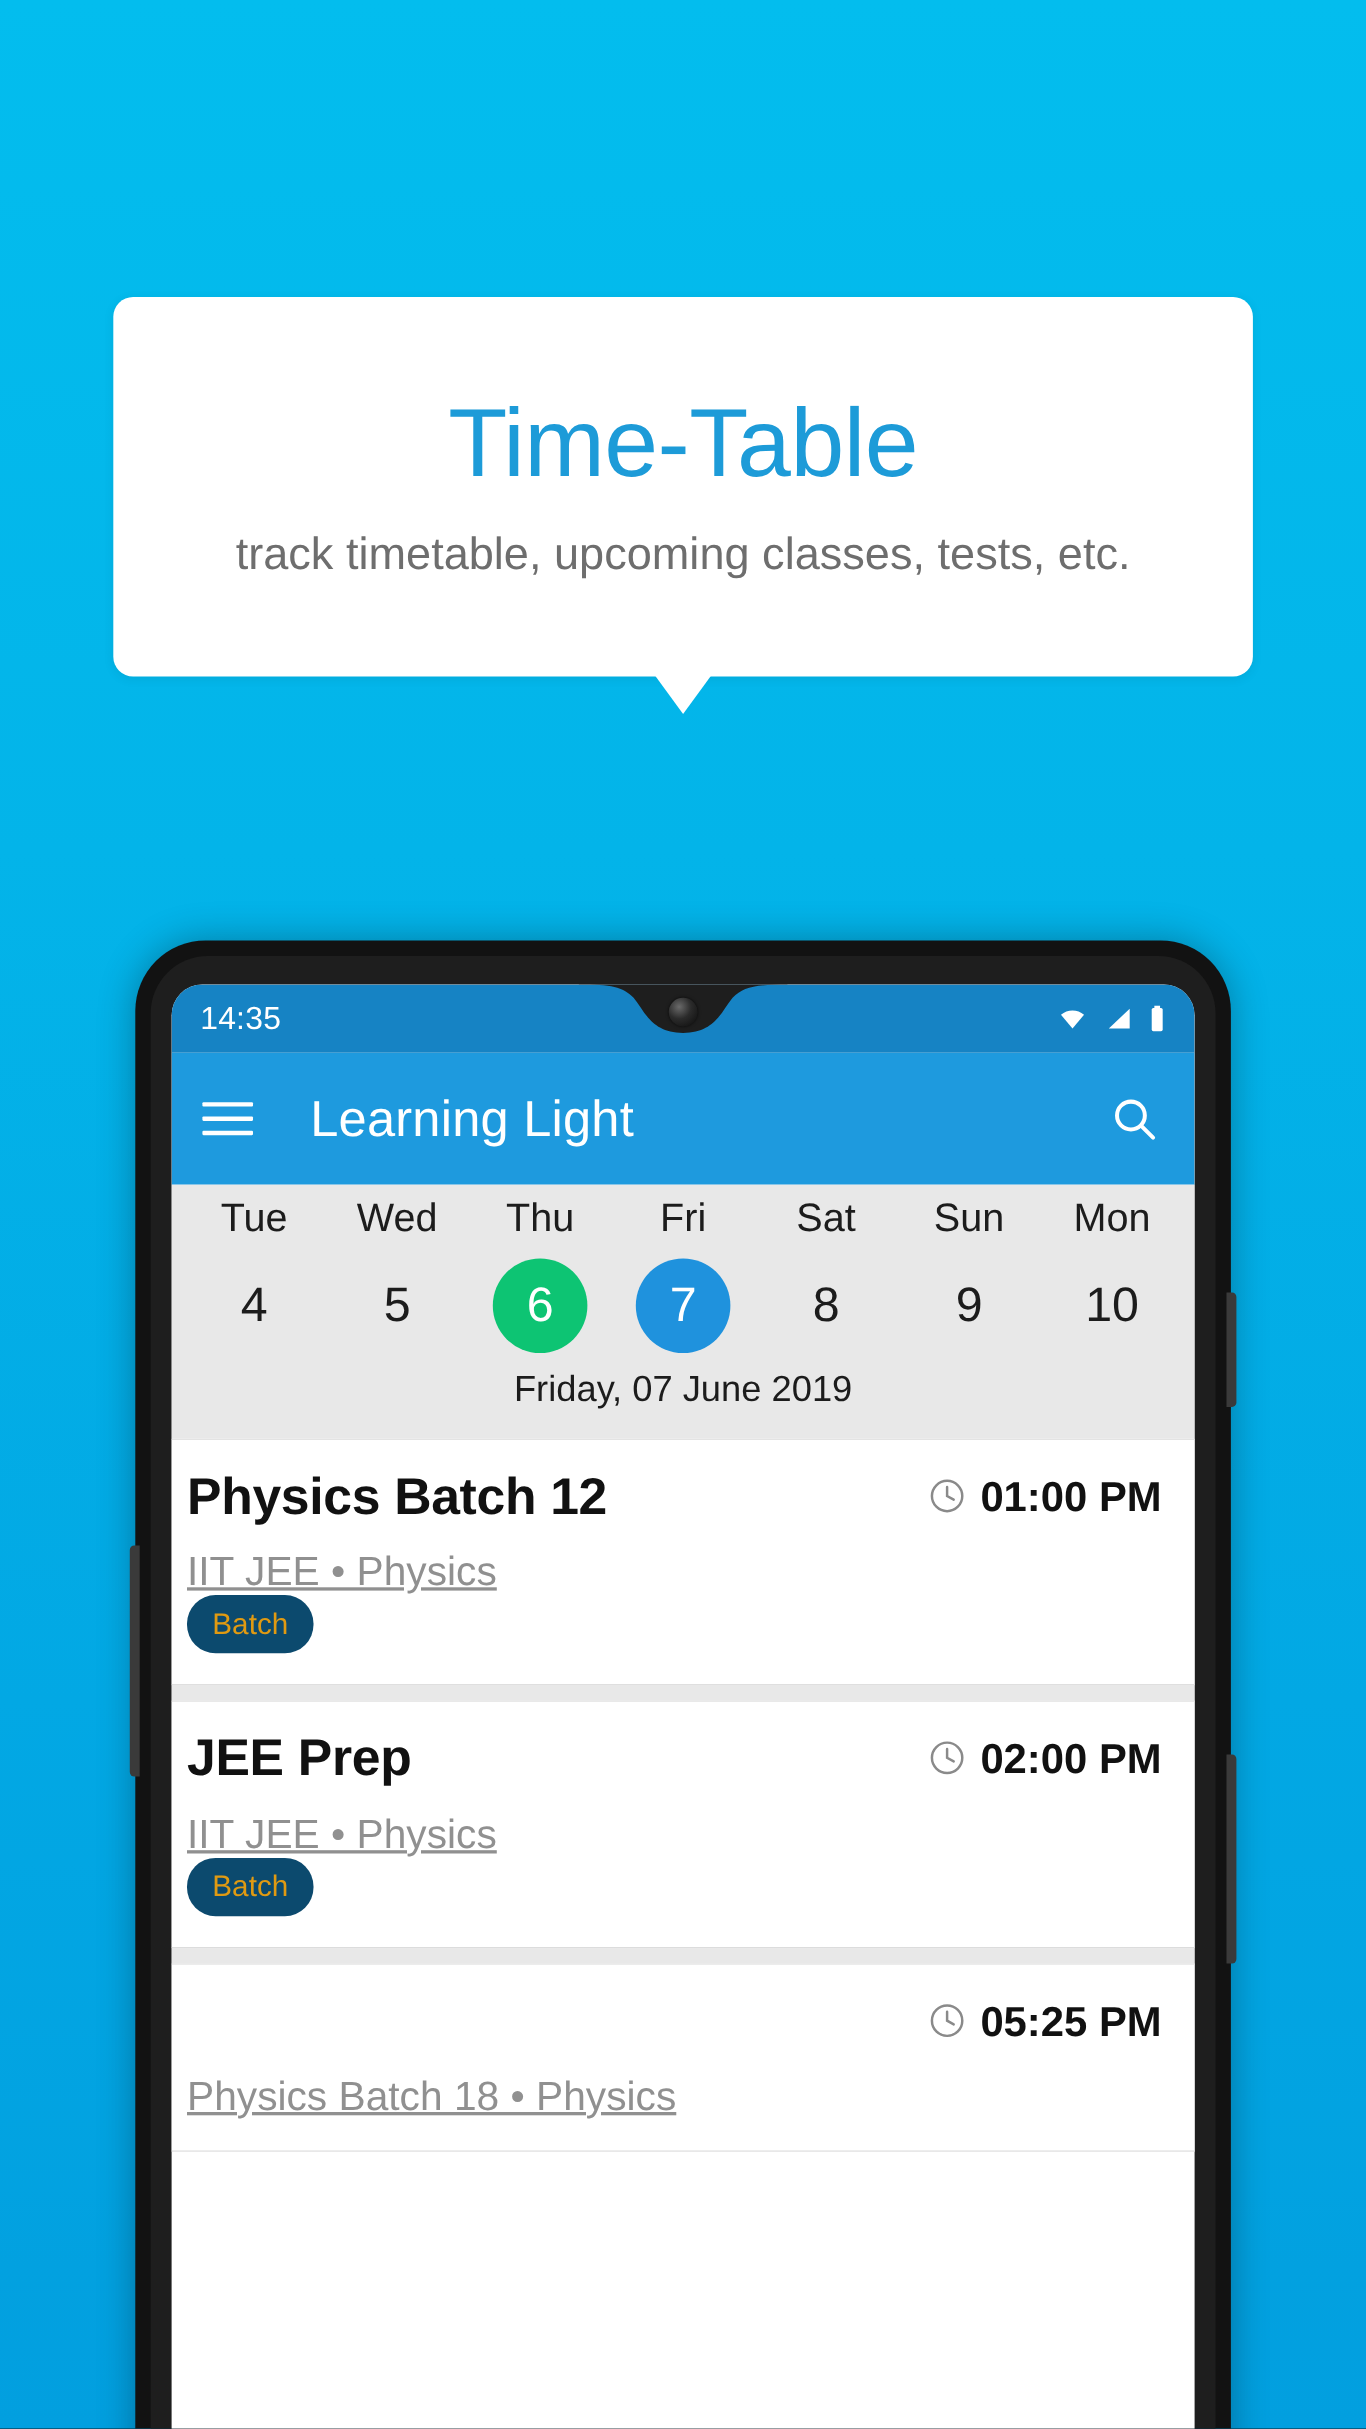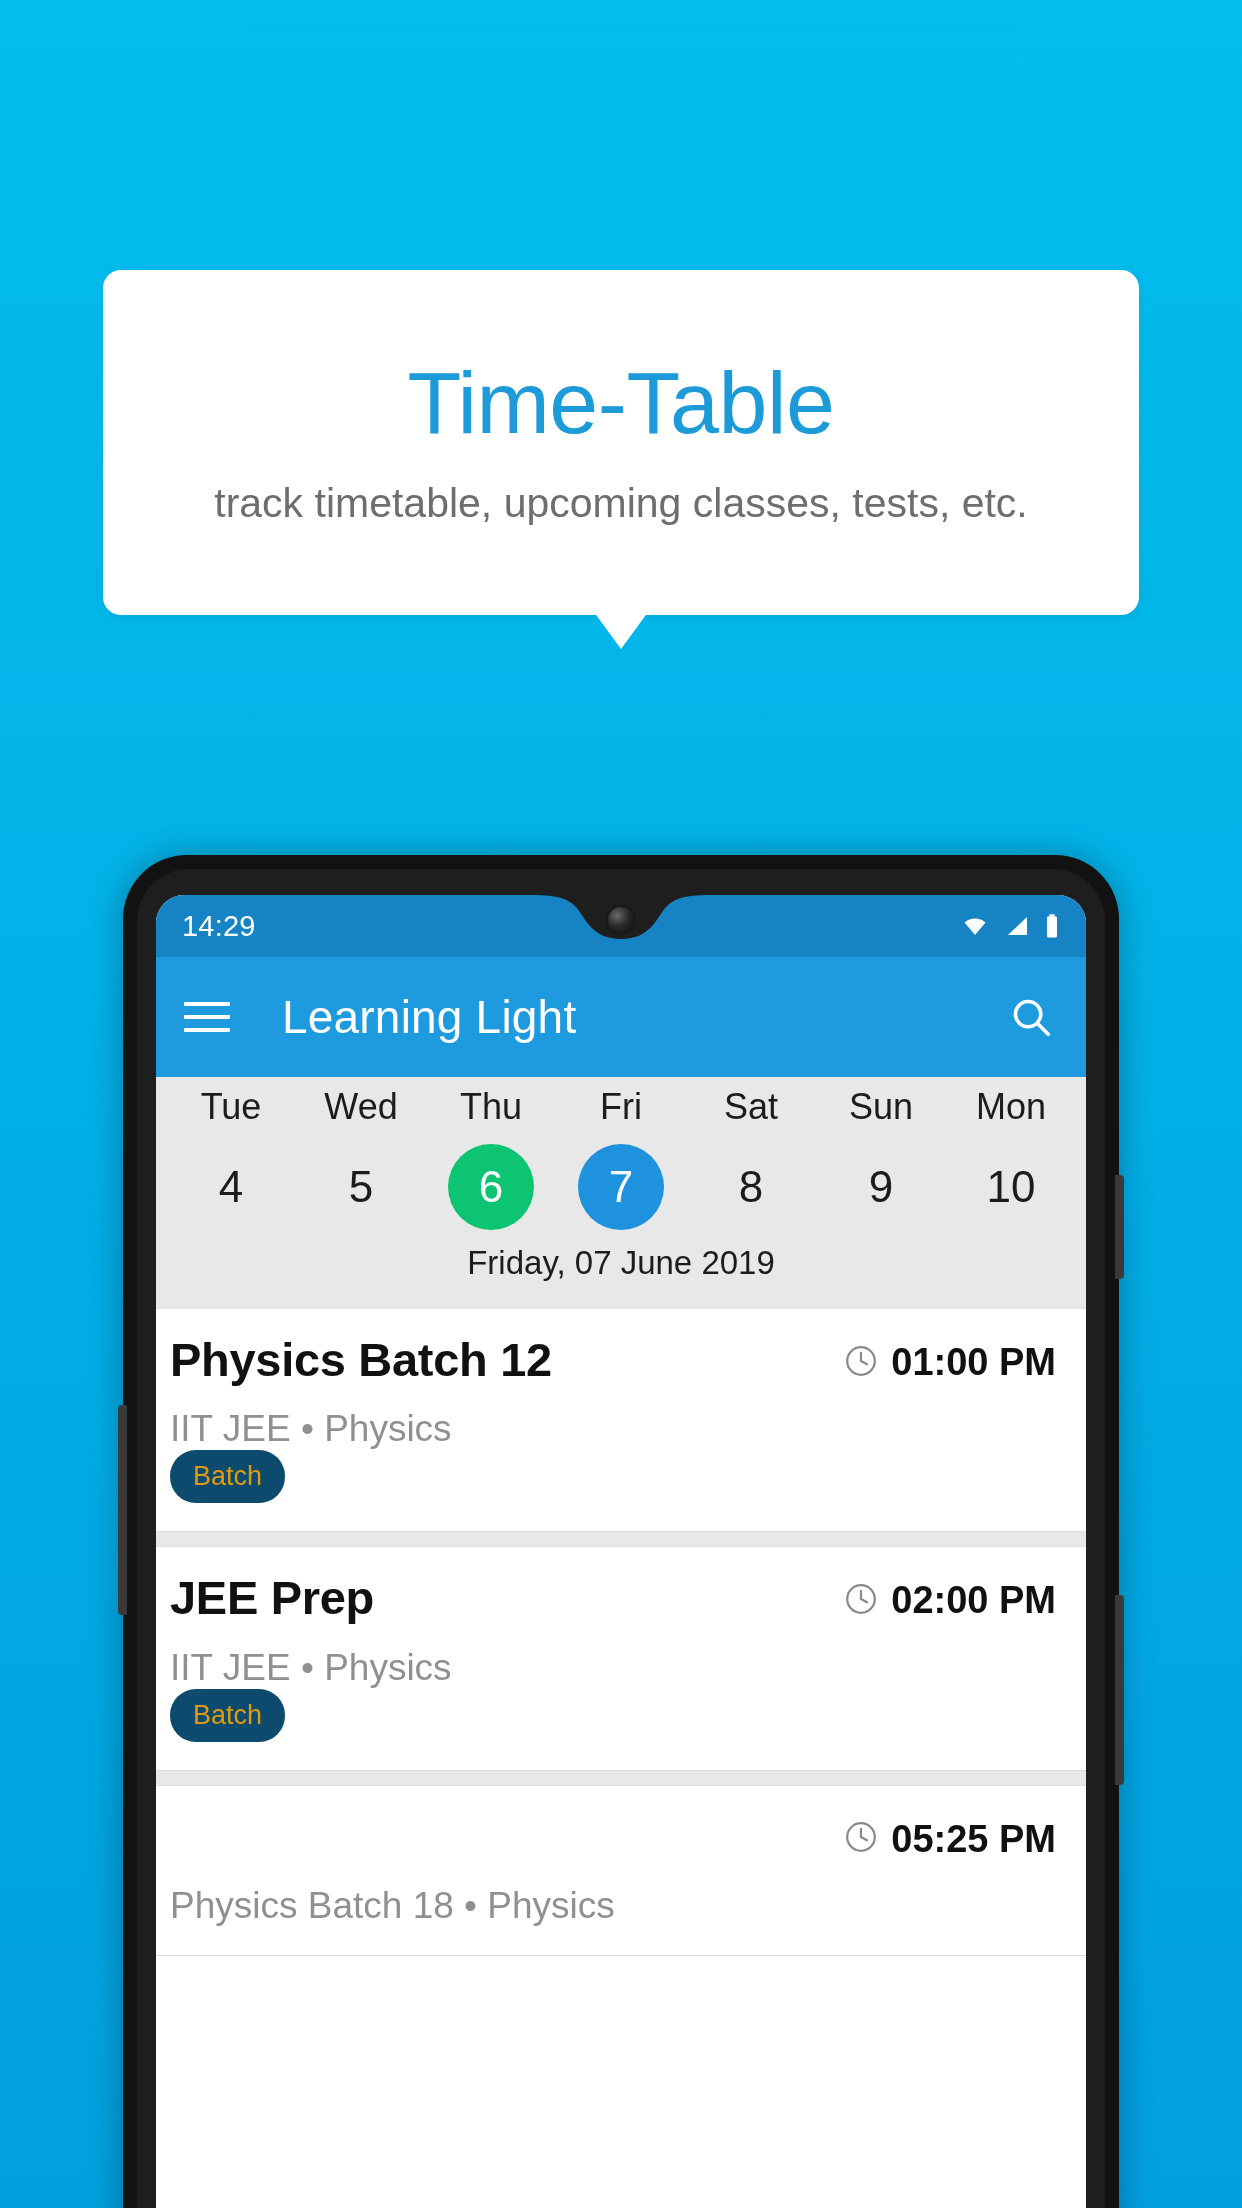--- a/index.html
+++ b/index.html
@@ -289,20 +289,21 @@
   .card-time {
     font-size: 38px;
     font-weight: bold;
     color: #111111;
   }
   .card-sub {
     font-size: 37px;
     color: #909090;
     margin-top: 24px;
     font-weight: 400;
+    text-decoration: underline;
   }
   .card-chip {
     display: inline-block;
     background: #0c4a6e;
     color: #e09a12;
     font-size: 27px;
     padding: 11px 23px;
     border-radius: 26px;
   }
 </style>
@@ -319,21 +320,21 @@
 
   <div id="phone">
     <div id="phone-inner-bezel"></div>
     <div class="side-btn" id="btn-power-right"></div>
     <div class="side-btn" id="btn-volume-right"></div>
     <div class="side-btn" id="btn-left"></div>
 
     <div id="screen">
 
       <div id="status-bar">
-        <div id="status-time">14:29</div>
+        <div id="status-time">14:35</div>
         <div id="status-icons">
           <span>
             <svg width="30" height="24" viewBox="0 0 24 24">
                 <path fill="#ffffff" d="M12 21 L1.5 8.5 C4.5 6 8.1 4.6 12 4.6 C15.9 4.6 19.5 6 22.5 8.5 Z"></path>
               </svg>
           </span>
           <span>
             <svg width="26" height="24" viewBox="0 0 24 24">
                 <path fill="#ffffff" d="M22 3 L22 21 L3 21 Z"></path>
               </svg>

